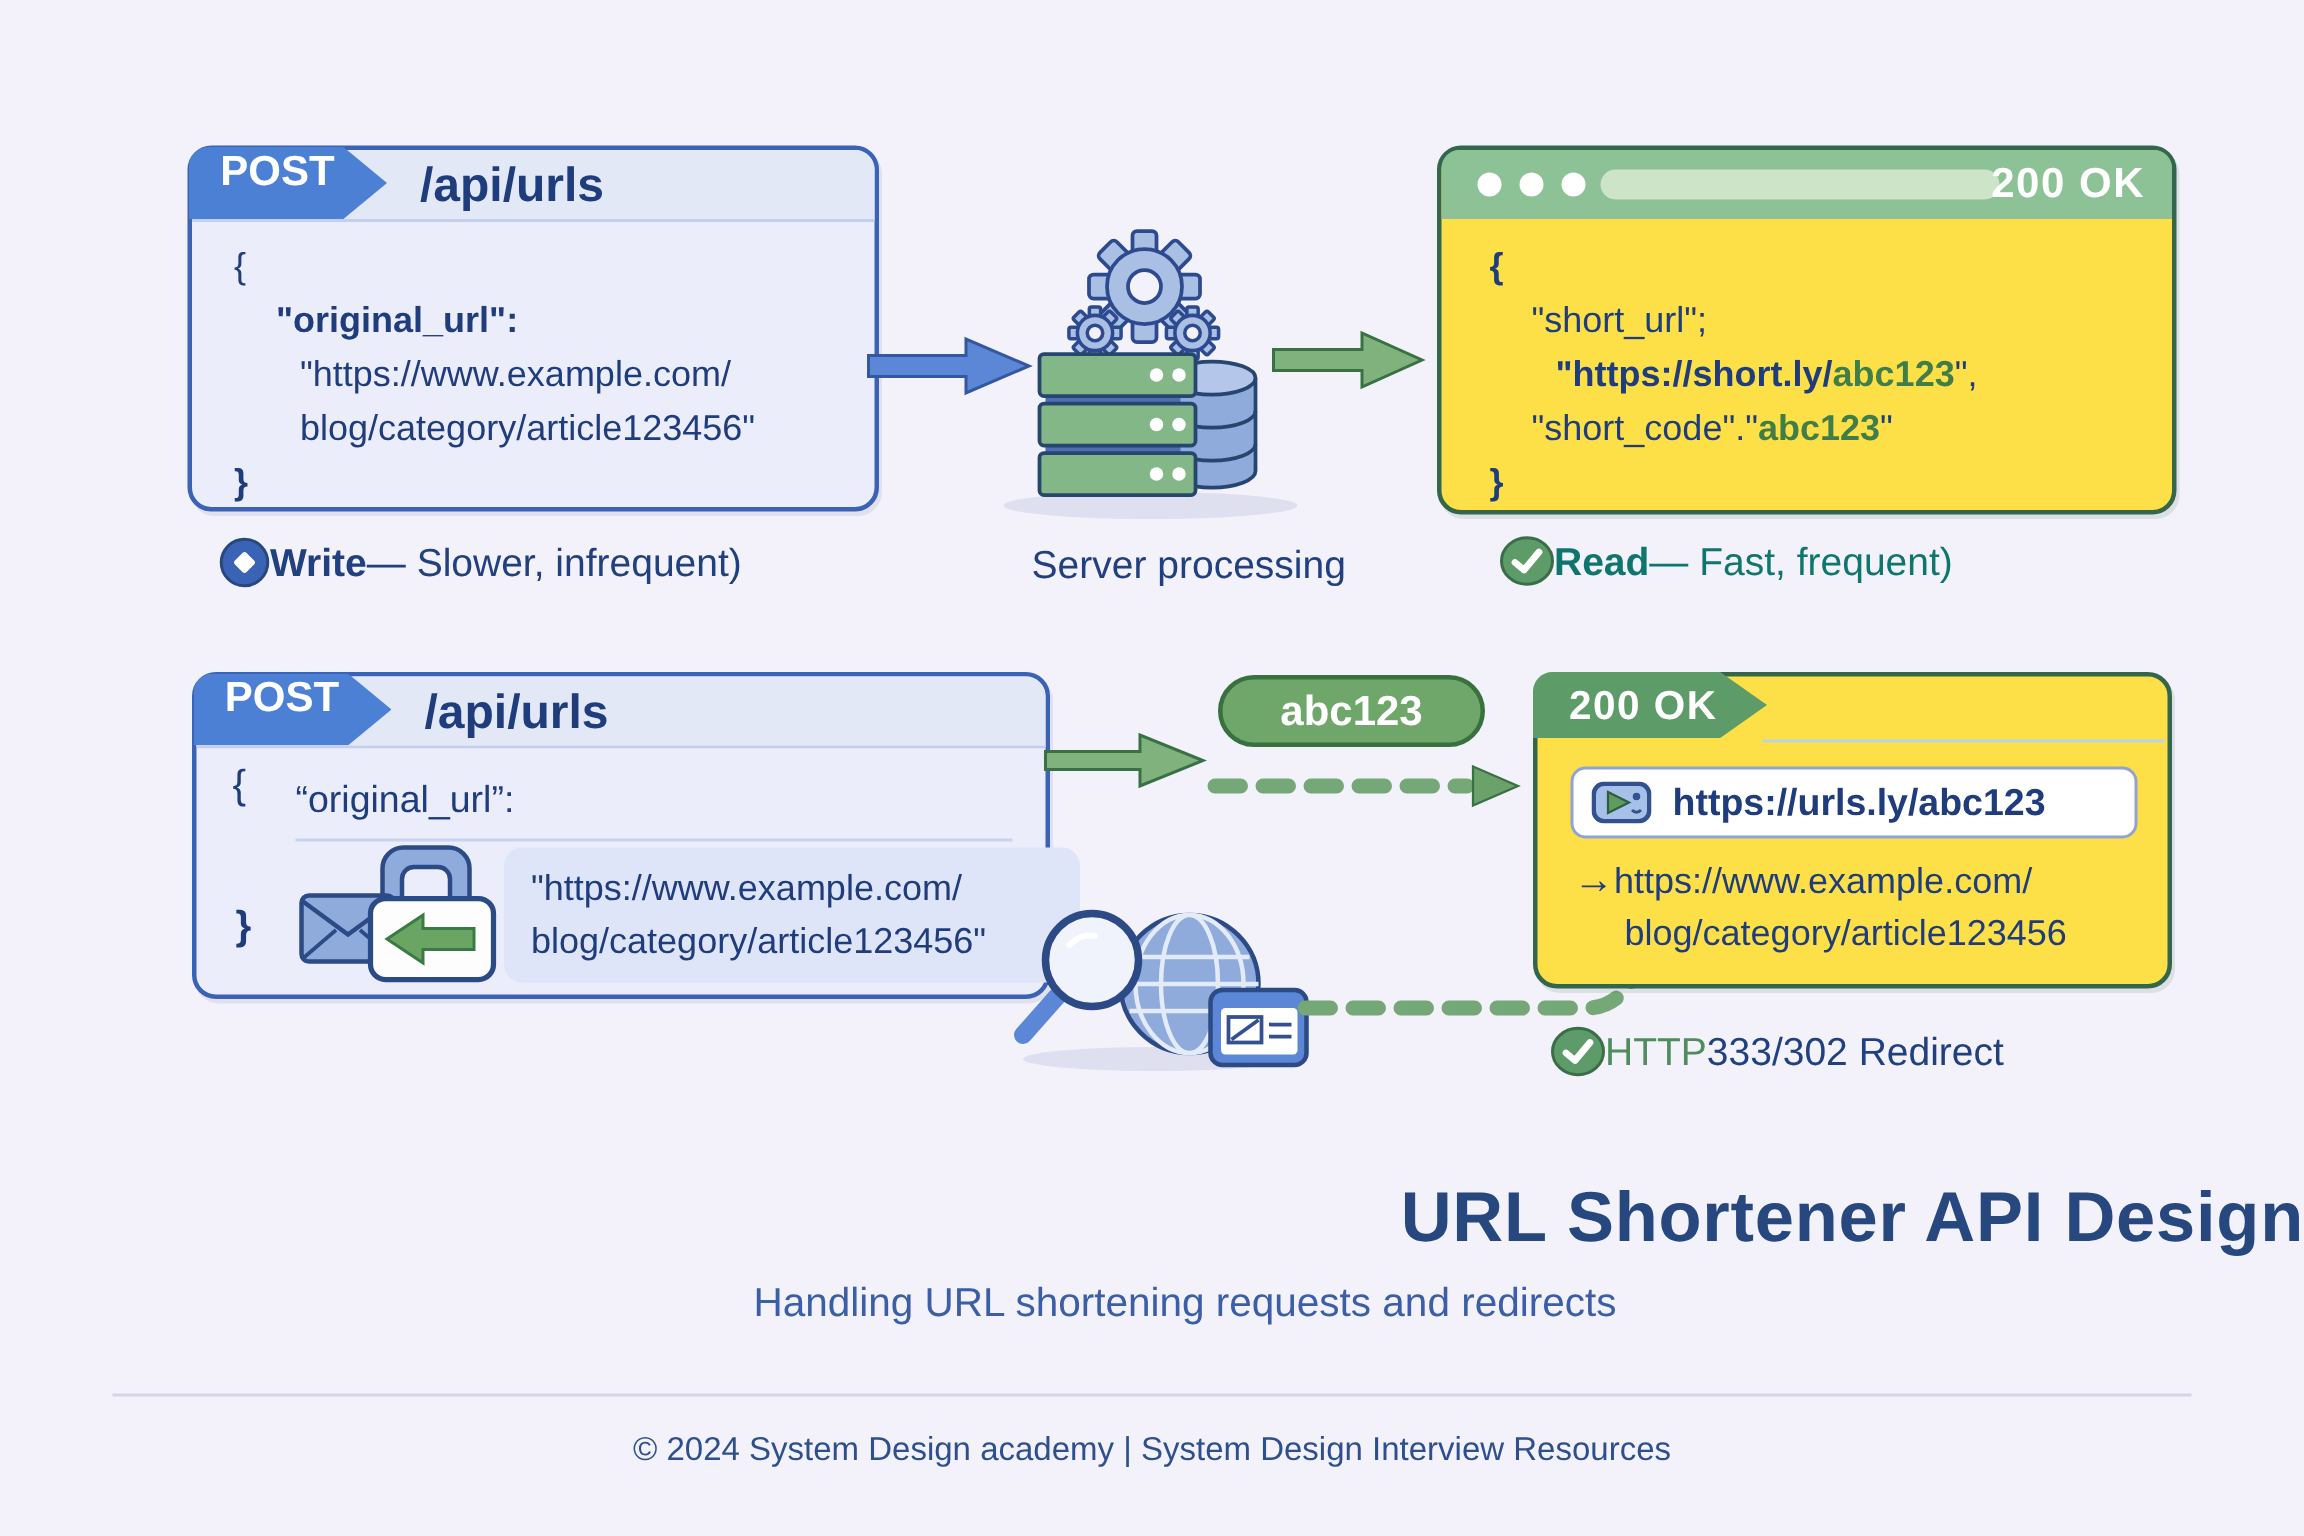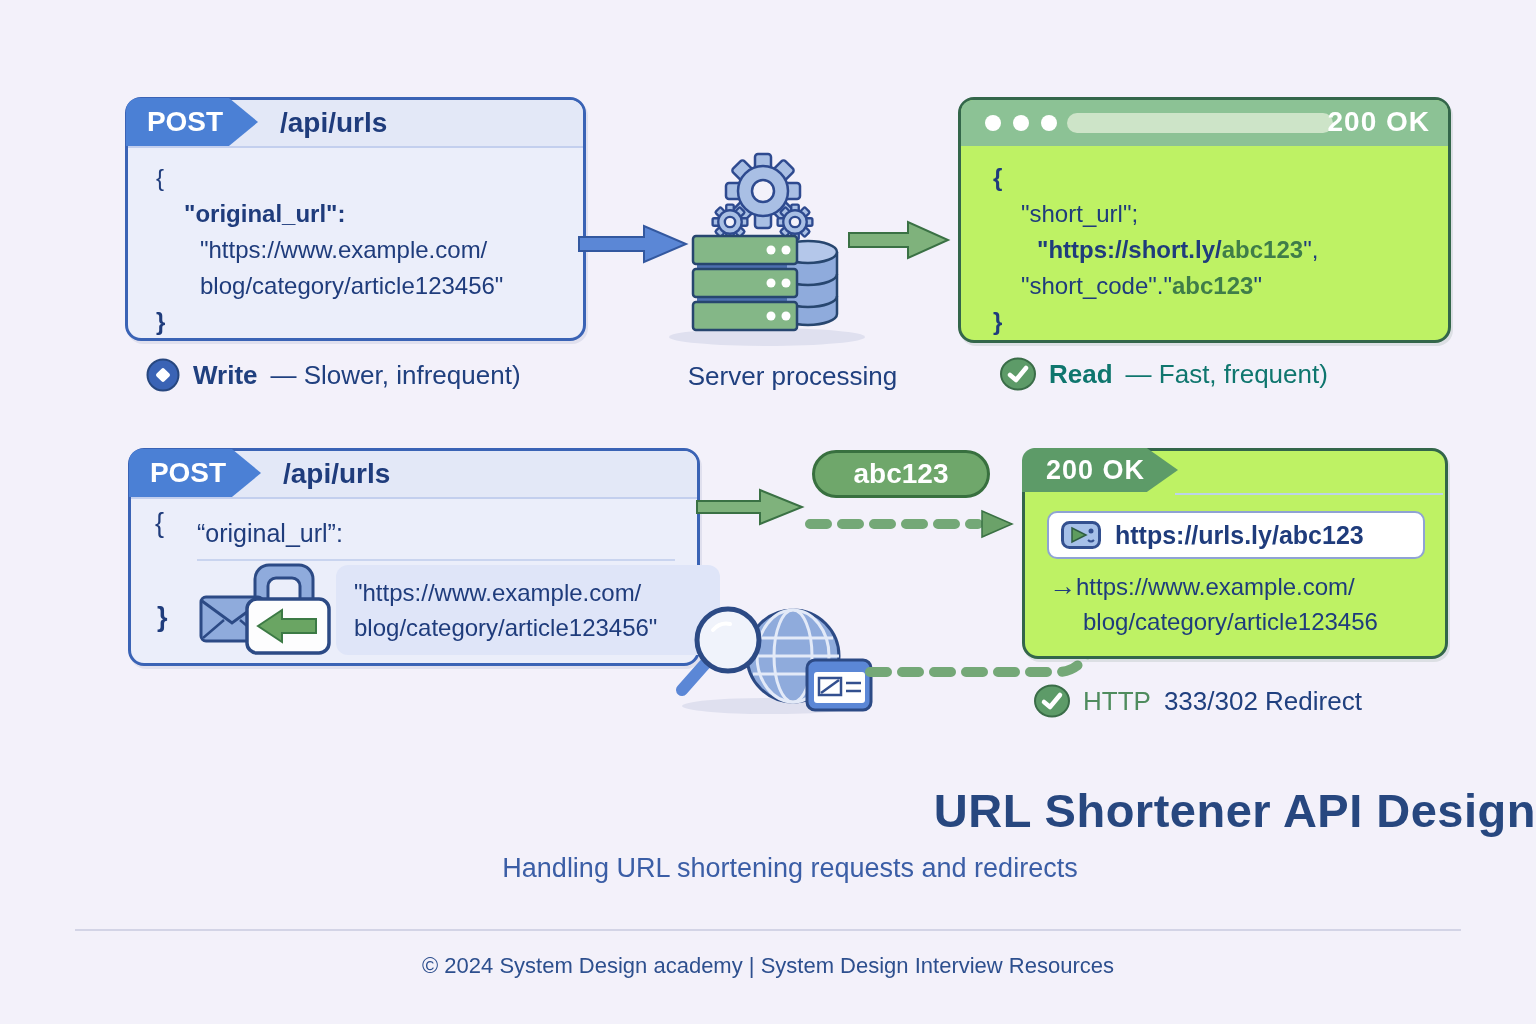--- a/index.html
+++ b/index.html
@@ -9,42 +9,42 @@
   .navy{color:#20407f;}
   .green-code{color:#3f7d49;}
   .bold{font-weight:bold;}
 
   
   .blue-card{border:3px solid #3a63b5;border-radius:16px;background:#ebeefa;
              box-shadow:2px 3px 0 rgba(60,80,140,.10);}
   .blue-head{position:relative;height:46px;background:#e3e8f7;border-bottom:2px solid #c3cfee;
              border-radius:13px 13px 0 0;display:flex;align-items:center;}
   .post-badge{position:absolute;left:-2px;top:-2px;height:48px;width:132px;background:#4b80d5;
-              color:#fff;font-weight:bold;font-size:28px;display:flex;align-items:center;
+              color:#fff;font-weight:bold;font-size:28px;display:flex;
               justify-content:center;padding-right:14px;box-sizing:border-box;
               clip-path:polygon(0 0,78% 0,100% 50%,78% 100%,0 100%);border-radius:13px 0 0 0;}
-  .endpoint{margin-left:152px;font-weight:bold;font-size:28px;color:#1f3c7c;}
+  .endpoint{margin-left:152px;font-weight:bold;font-size:32px;color:#1f3c7c;}
   .code{font-size:24px;line-height:36px;color:#1f3c7c;}
   .ind1{margin-left:28px;}
   .ind2{margin-left:44px;}
 
   
-  .green-card{border:3px solid #33664a;border-radius:16px;background:#bef264;
+  .green-card{border:3px solid #33664a;border-radius:16px;background:#fde047;
               box-shadow:2px 3px 0 rgba(60,100,70,.12);}
   .g-head{position:relative;height:46px;background:#8cc295;border-radius:12px 12px 0 0;}
   .dot{position:absolute;top:15px;width:16px;height:16px;border-radius:50%;background:#fff;}
   .g-pill{position:absolute;left:106px;top:13px;width:266px;height:20px;border-radius:11px;background:#cde4c8;}
   .g-status{position:absolute;right:18px;top:6px;color:#fff;font-weight:bold;font-size:28px;letter-spacing:1px;}
 
   .ok-badge{position:absolute;left:-3px;top:-3px;height:44px;width:156px;background:#5d9b68;
             color:#fff;font-weight:bold;font-size:27px;display:flex;align-items:center;
             padding-left:24px;box-sizing:border-box;letter-spacing:1px;
             clip-path:polygon(0 0,80% 0,100% 50%,80% 100%,0 100%);border-radius:13px 0 0 0;}
 
-  .label-row{display:flex;align-items:center;gap:13px;font-size:26px;}
+  .label-row{display:flex;align-items:center;font-size:26px;}
   .pill-lite{background:#dfe5f8;border-radius:12px;}
   .url-bar{display:flex;align-items:center;gap:14px;background:#fff;border:2px solid #8fa3d4;
            border-radius:10px;box-sizing:border-box;padding:0 12px;}
   .divider{background:#d3d4e6;}
   .title{font-size:47px;font-weight:bold;color:#27477f;text-align:right;letter-spacing:.5px;}
   .subtitle{font-size:27px;color:#3b5ea6;text-align:center;padding-left:44px;}
   .footer-text{font-size:22px;color:#2d4f8e;text-align:center;}
 </style>
 </head>
 <body>

